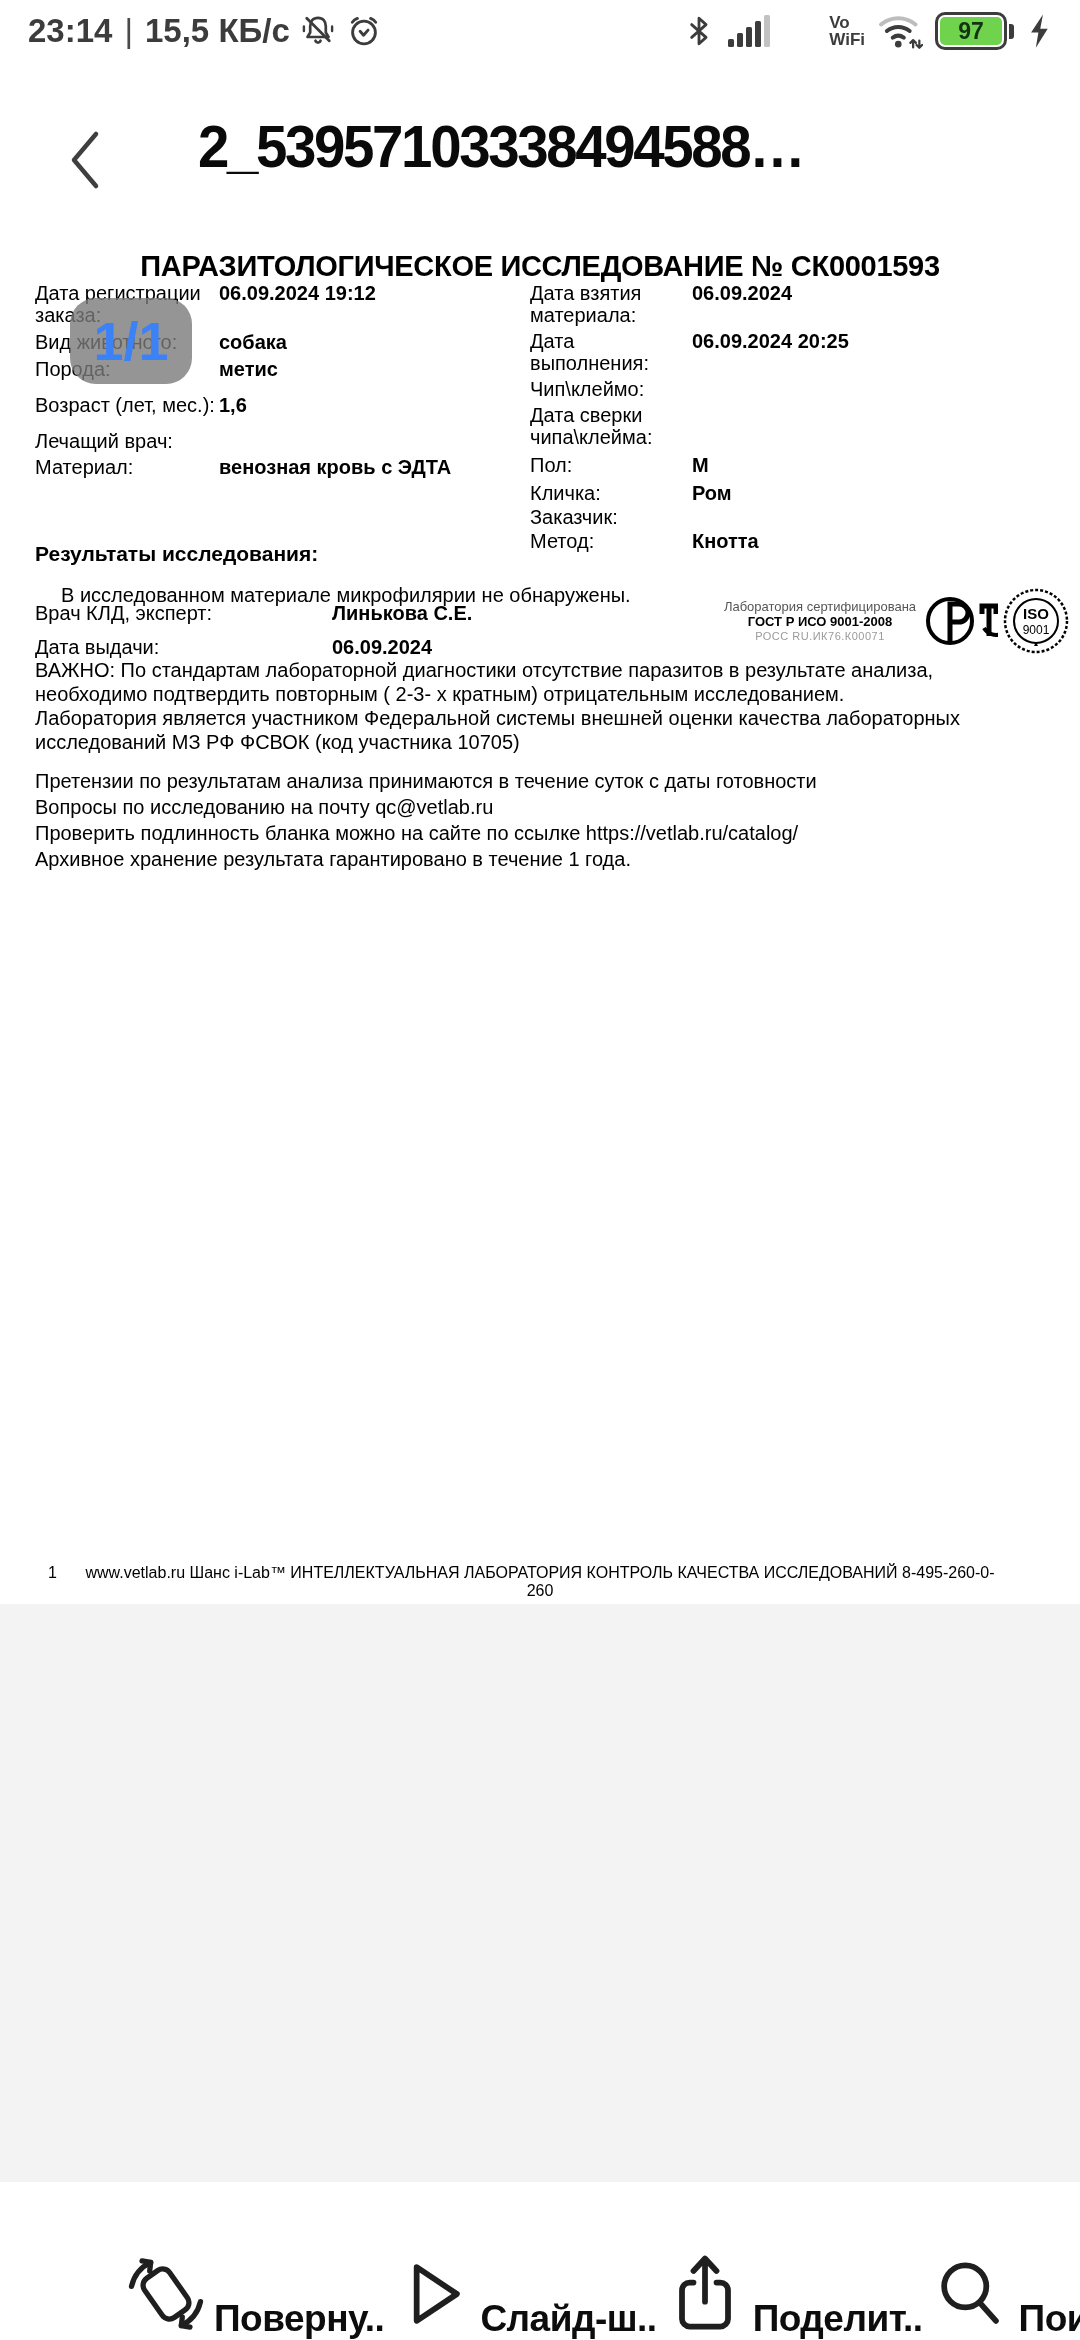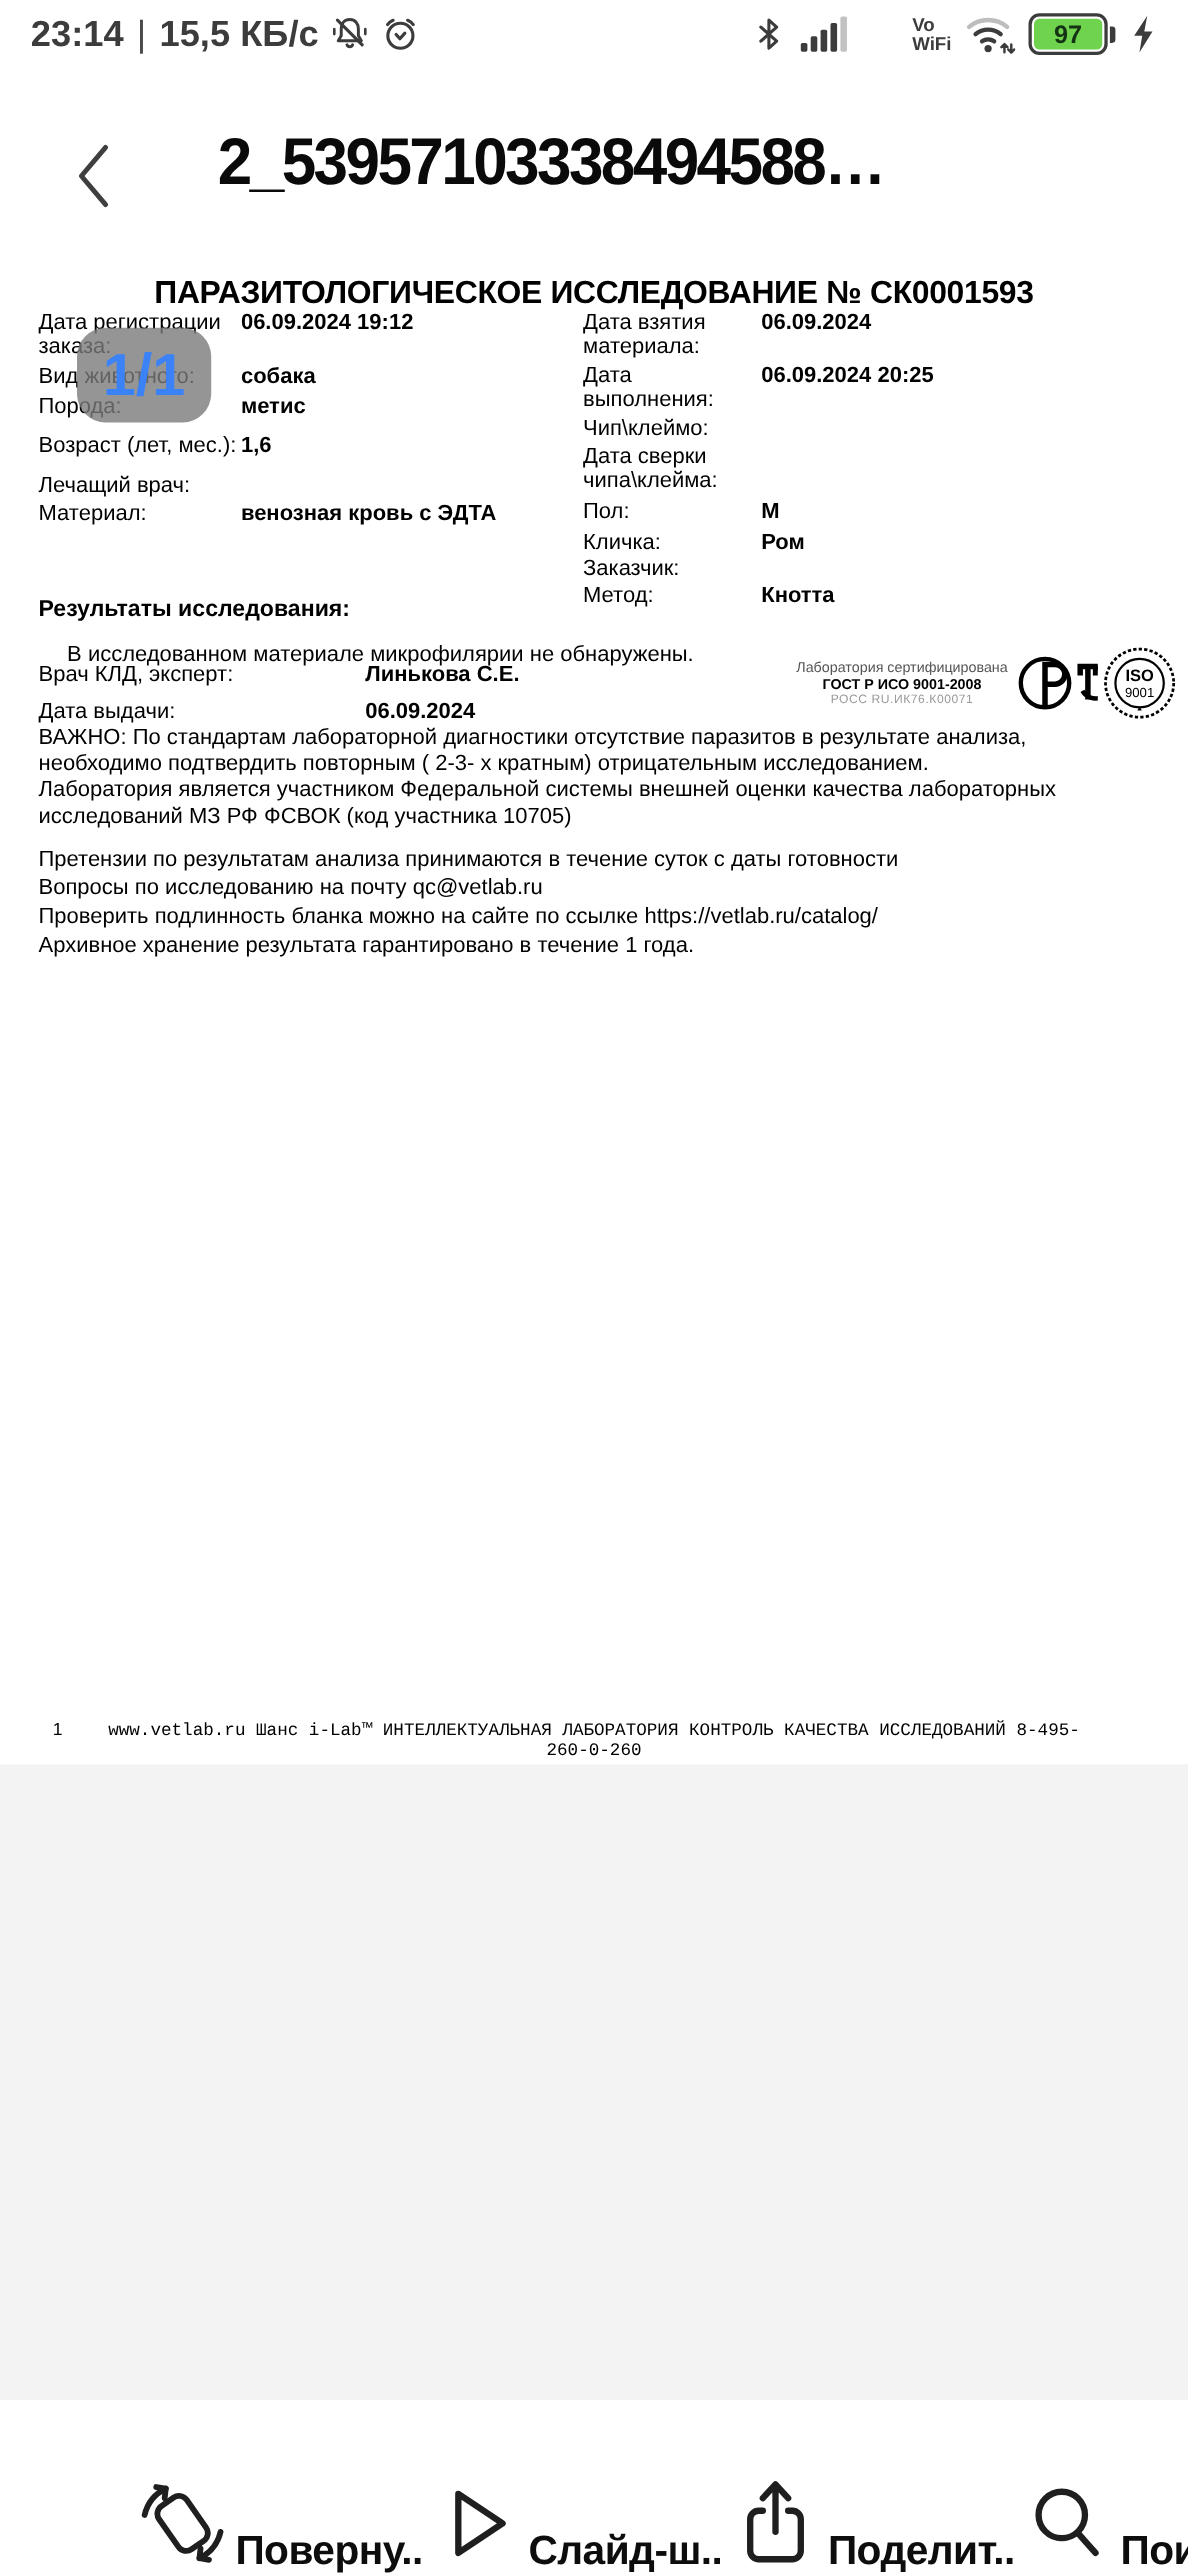--- a/index.html
+++ b/index.html
@@ -72,21 +72,21 @@
   .cert-text{width:200px;text-align:center;line-height:15px;}
   .cert-l1{font-size:13px;color:#555;}
   .cert-l2{font-size:13px;font-weight:700;}
   .cert-l3{font-size:11px;color:#9a9a9a;letter-spacing:.5px;}
 
   .important{position:absolute;top:446px;left:35px;right:30px;line-height:24px;}
   .notes{position:absolute;top:556px;left:35px;right:30px;line-height:26px;}
 
   .doc-footer{position:absolute;top:1352px;left:0;width:100%;font-size:16px;}
   .doc-footer .page-num{position:absolute;left:48px;top:0;}
-  .doc-footer .footer-text{display:block;text-align:center;padding:0 80px;font-family:Liberation Mono, monospace;}
+  .doc-footer .footer-text{display:block;text-align:center;padding:0 80px;}
 
   
   .gray-area{position:absolute;top:1604px;left:0;width:100%;height:578px;background:#f3f3f4;}
   .toolbar{position:absolute;top:2182px;left:0;width:100%;height:158px;background:#fff;
            display:flex;justify-content:space-between;padding:0 108px 0 118px;box-sizing:border-box;}
   .tool-item{display:flex;flex-direction:row;align-items:flex-end;justify-content:flex-start;
              padding-top:14px;cursor:pointer;font-weight:bold;}
   .tool-label{margin-top:14px;font-size:37px;color:#0d0d0d;letter-spacing:-.5px;white-space:nowrap;}
 </style>
 </head>

